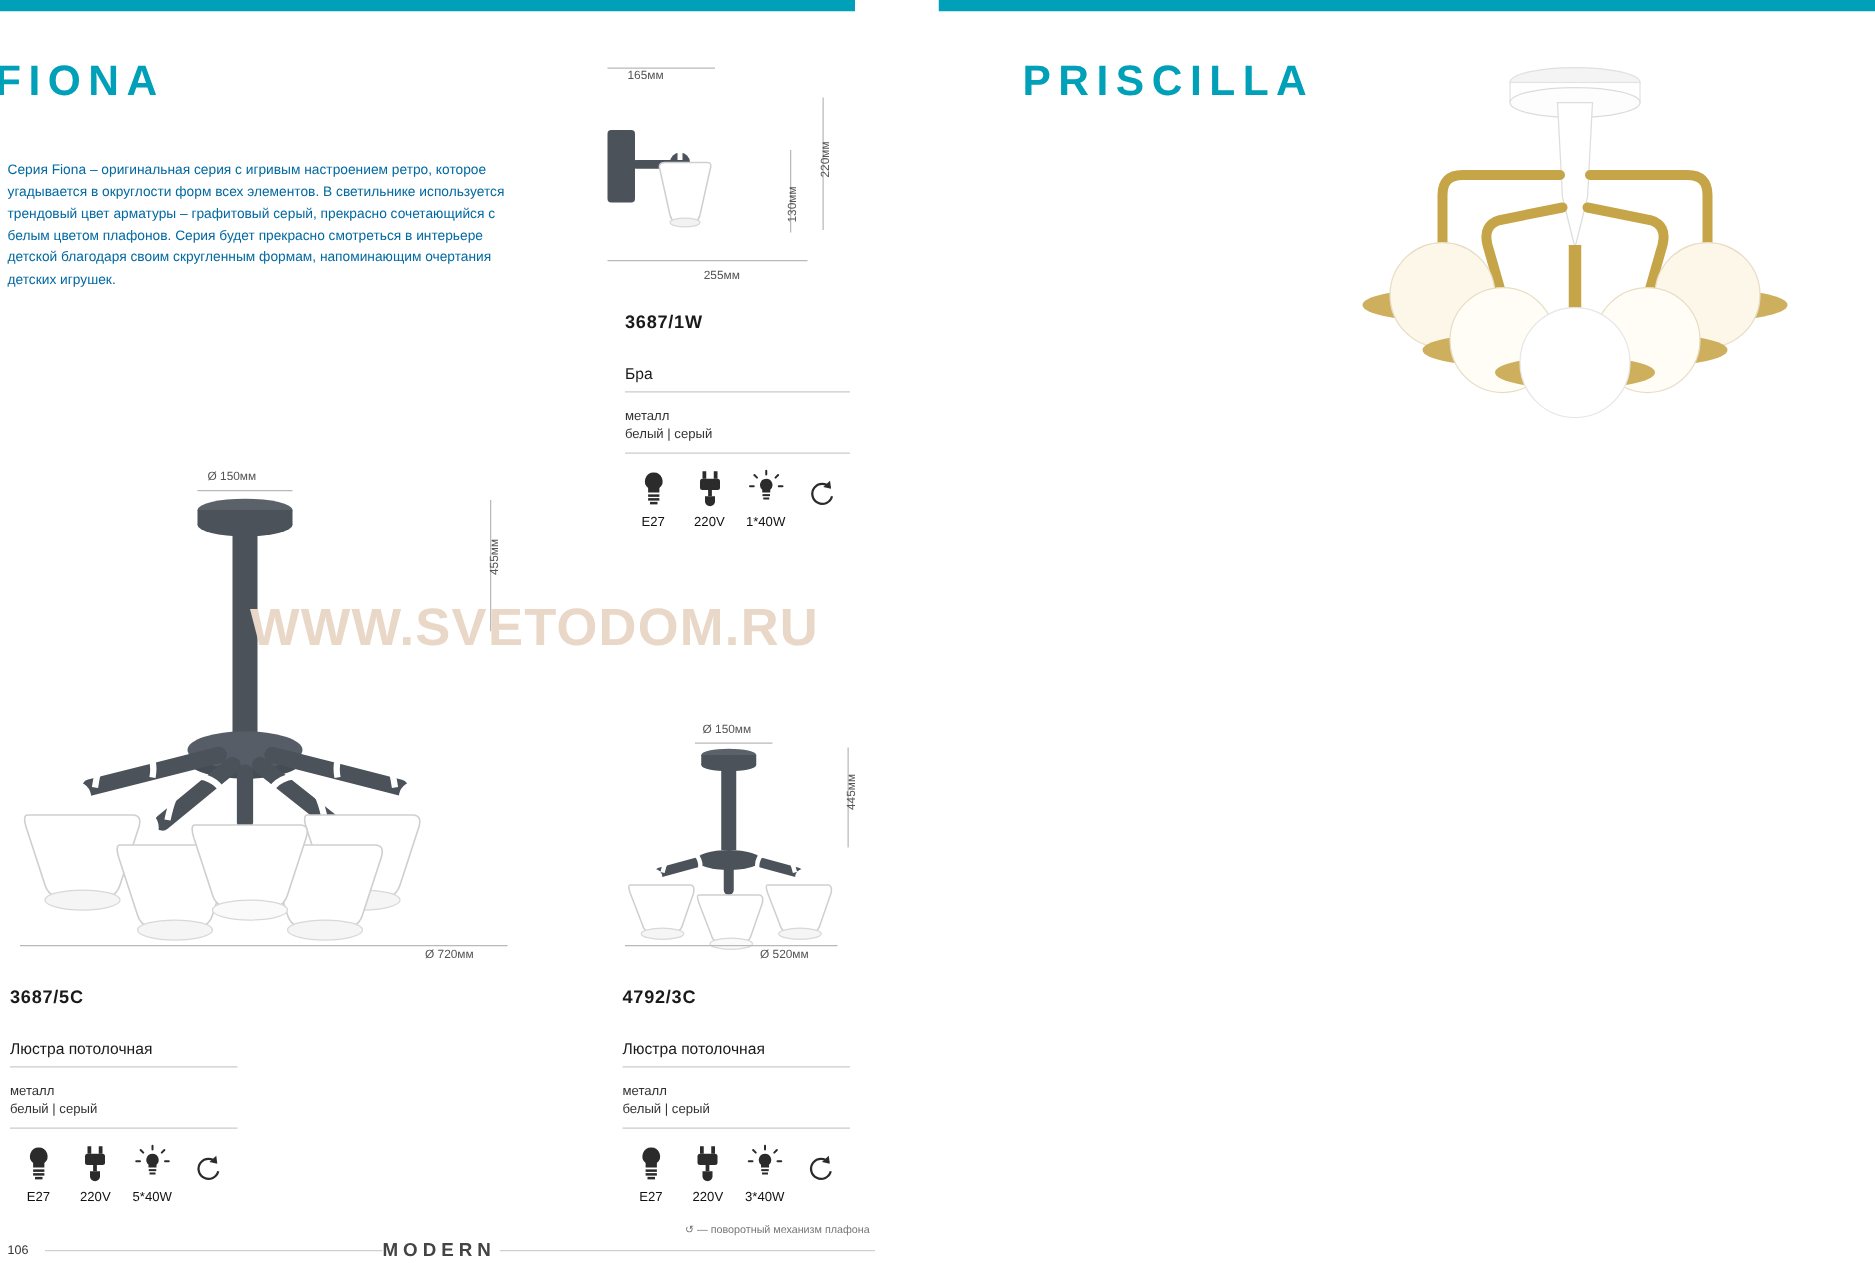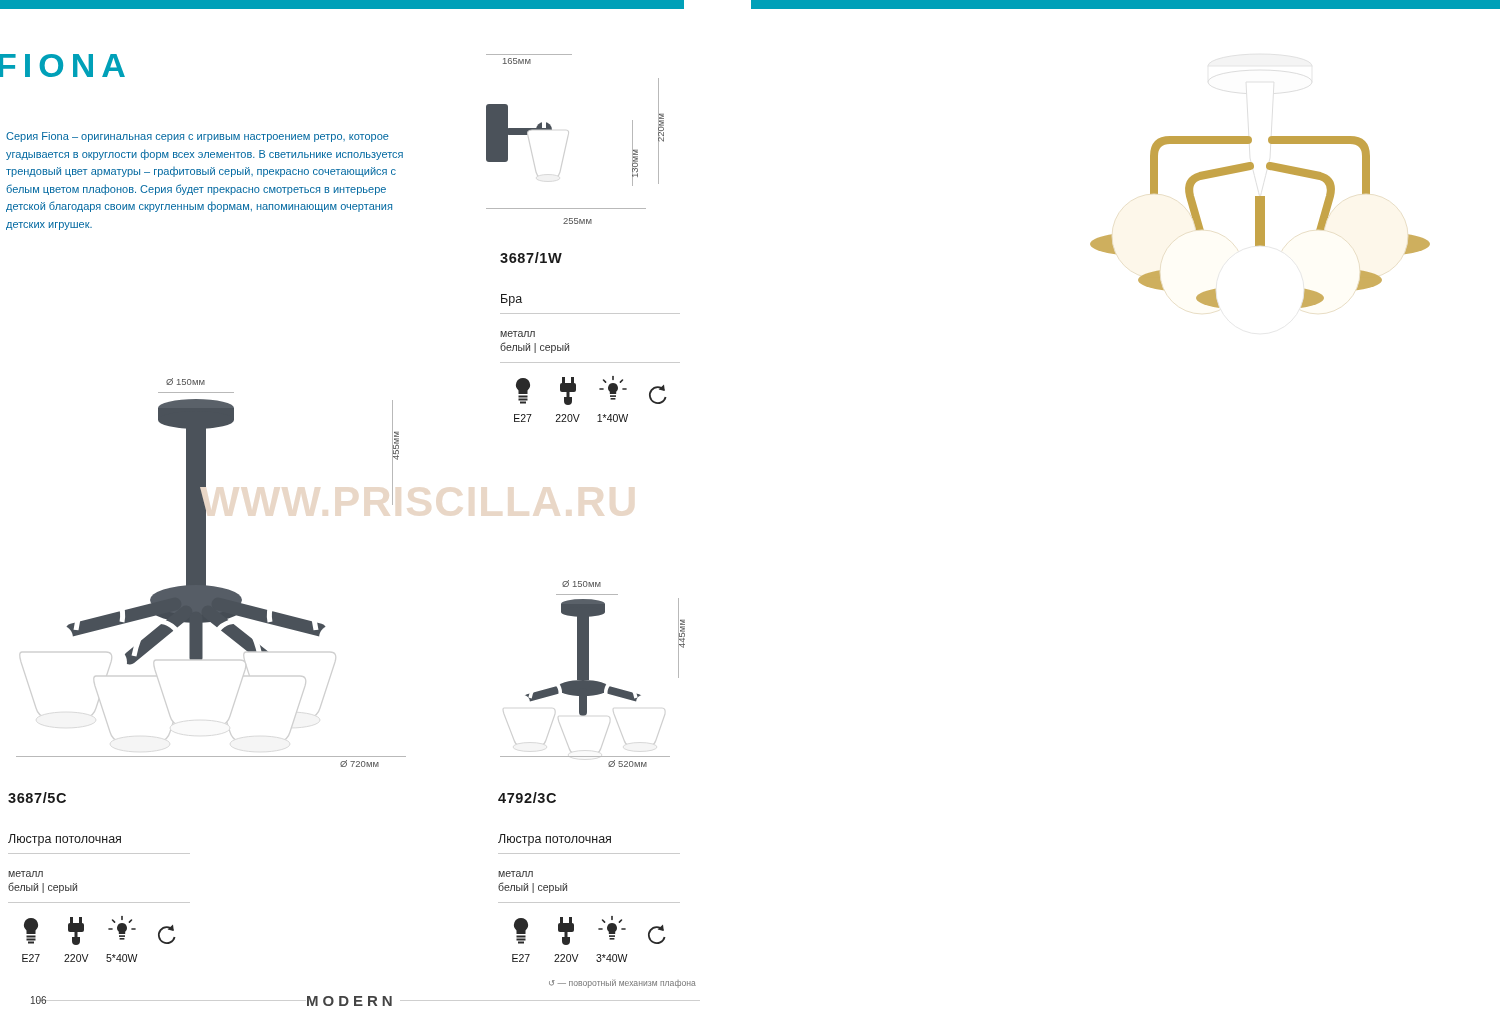--- a/index.html
+++ b/index.html
@@ -76,21 +76,21 @@
 
   
   .dim{position:absolute;font-size:9.5px;color:#555;white-space:nowrap;}
   .dim.vert{transform-origin:0 0;transform:rotate(-90deg);}
   .dline{position:absolute;background:#b9b9b9;}
   .dline.h{height:1px;}
   .dline.v{width:1px;}
 
   
   .footer-rule{position:absolute;height:1px;background:#cfcfcf;}
-  .pagenum{position:absolute;font-size:10px;color:#333;margin-left:24px;}
+  .pagenum{position:absolute;font-size:10px;color:#333;}
   .footer-word{position:absolute;font-size:15px;letter-spacing:4px;color:#444;font-weight:bold;}
   .footnote{position:absolute;font-size:8.6px;color:#777;}
 
   svg{display:block;overflow:visible;}
   .img-wrap{position:absolute;}
 </style>
 </head>
 <body>
 
 <div class="page">
@@ -400,20 +400,21 @@
     </div>
     <div class="footer-rule" style="left:36px;top:1000px;width:270px;"></div>
     <div class="footer-rule" style="left:400px;top:1000px;width:300px;"></div>
     <div class="pagenum" style="left:6px;top:995px;">106</div>
     <div class="footer-word" style="left:306px;top:992px;">MODERN</div>
   </div>
 
   <div class="half right">
     <div class="topbar"></div>
 
+    <div class="series-title priscilla">PRISCILLA</div>
 
     <div class="img-wrap" style="left:300px;top:48px;">
       <svg width="440" height="300" viewBox="0 0 440 300">
         <ellipse cx="210" cy="18" rx="52" ry="12" fill="#f4f4f4" stroke="#e0e0e0" stroke-width="1"></ellipse>
         <rect x="158" y="18" width="104" height="16" fill="#ffffff" stroke="#e3e3e3" stroke-width="1"></rect>
         <ellipse cx="210" cy="34" rx="52" ry="12" fill="#fdfdfd" stroke="#dcdcdc" stroke-width="1"></ellipse>
         <path d="M196 34 L224 34 L220 110 Q210 150 210 150 Q210 150 200 110 Z" fill="#ffffff" stroke="#dddddd" stroke-width="1"></path>
         <rect x="205" y="148" width="10" height="58" fill="#c6a448"></rect>
 
         <g stroke="#c6a448" stroke-width="8" fill="none" stroke-linecap="round">
@@ -434,14 +435,14 @@
           <circle cx="268" cy="224" r="42" fill="#fffdf6" stroke="#e8ddc4" stroke-width="1"></circle>
           <ellipse cx="210" cy="250" rx="64" ry="13" fill="#cbab55" opacity="0.95"></ellipse>
           <circle cx="210" cy="242" r="44" fill="#ffffff" stroke="#e6e6e6" stroke-width="1"></circle>
         </g>
       </svg>
     </div>
 
   </div>
 
   <div class="gutter"></div>
-  <div class="watermark">WWW.PRISCILLA.RU</div>
+  <div class="watermark">WWW.SVETODOM.RU</div>
 </div>
 
 </body></html>

